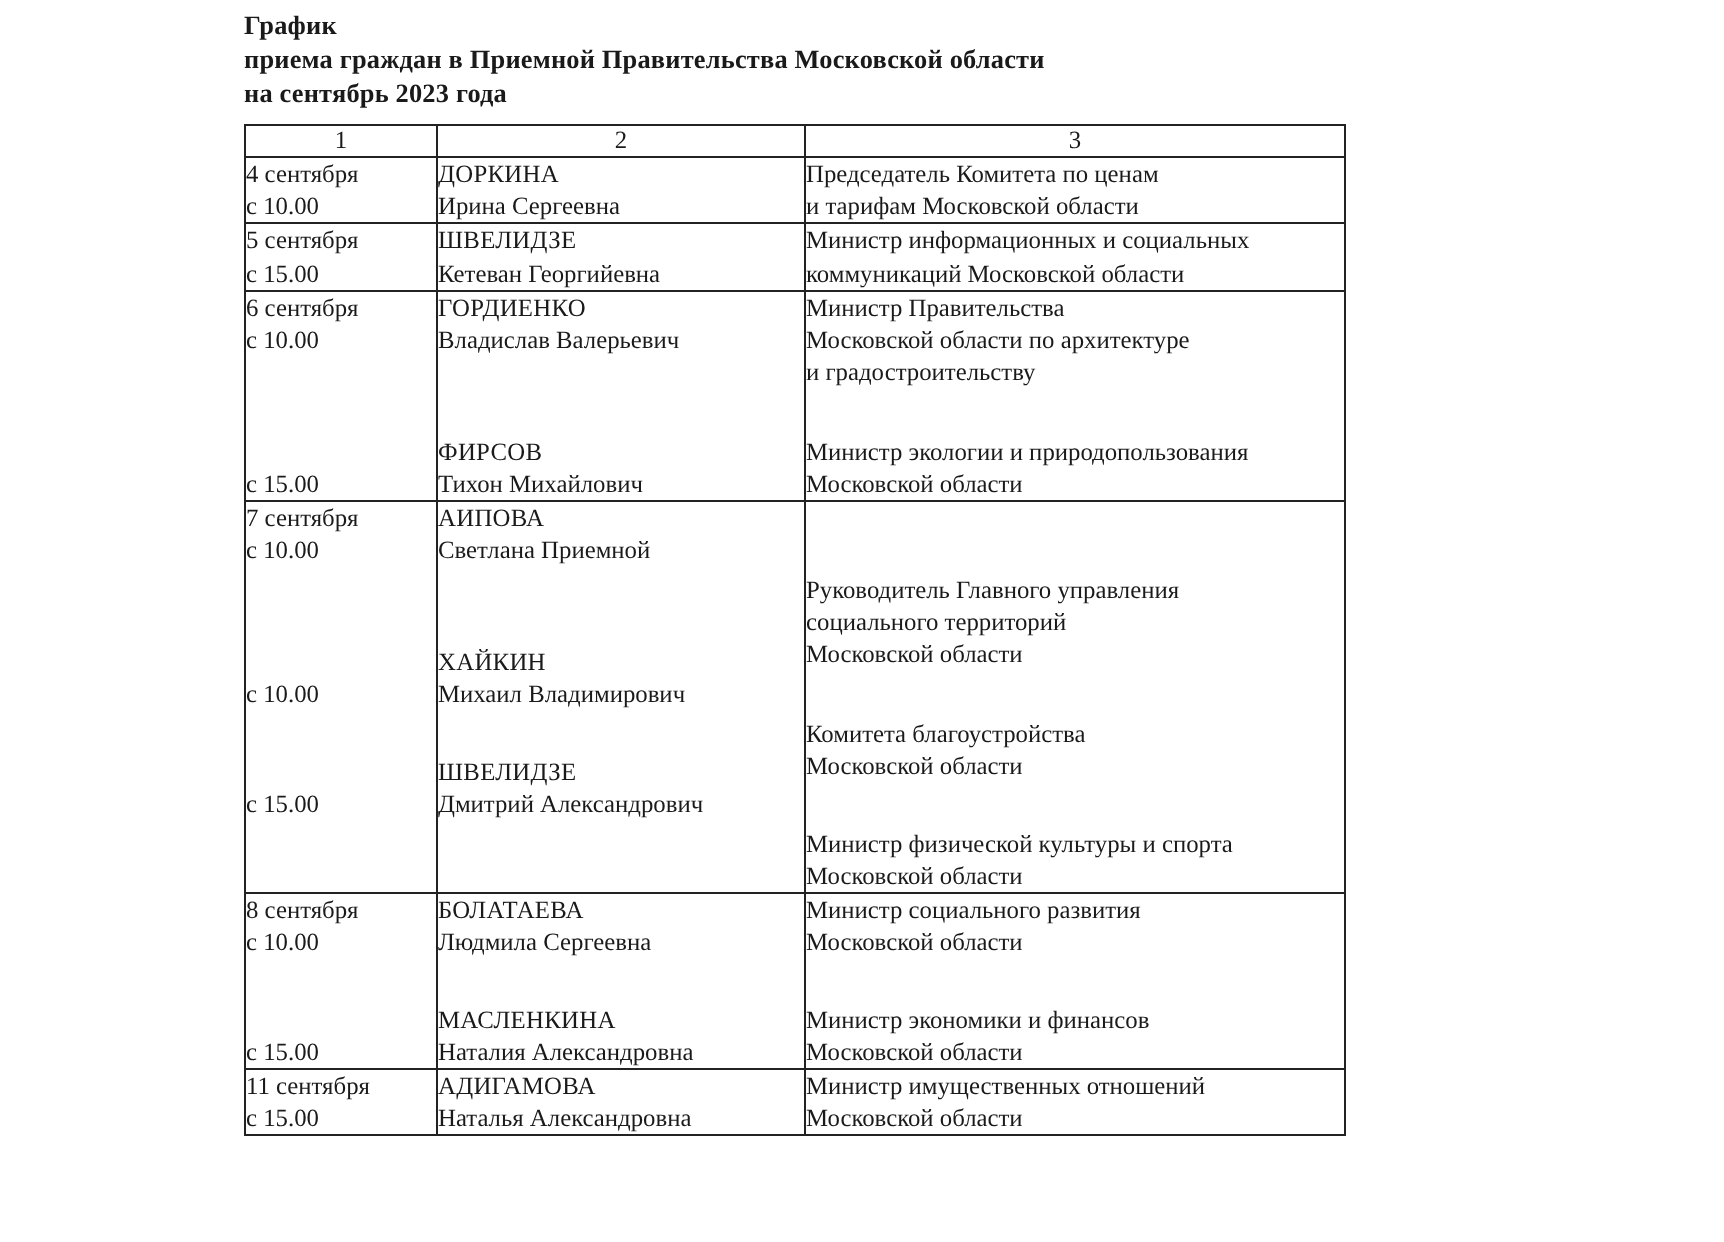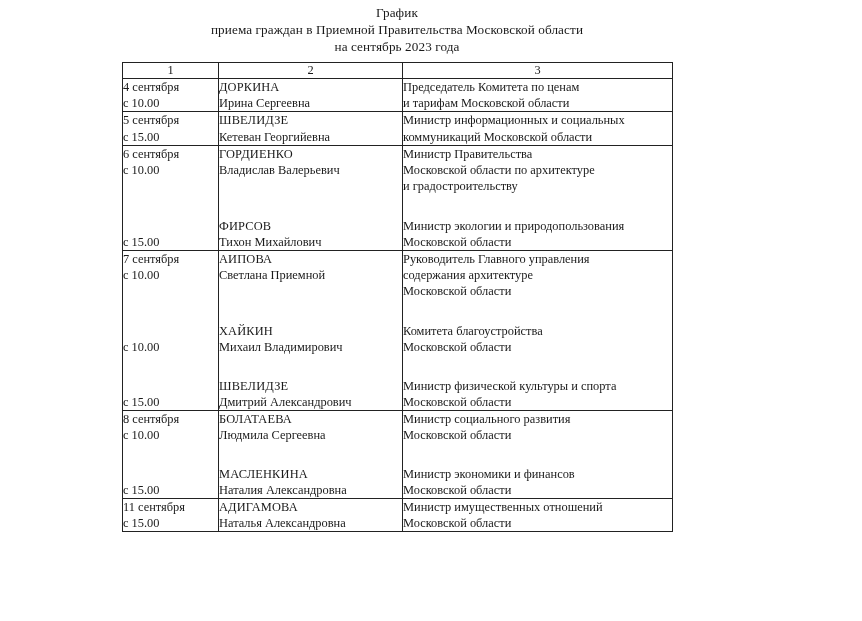--- a/index.html
+++ b/index.html
@@ -23,22 +23,22 @@
     width: 862px;
     height: 621px;
   }
 
   
   #doc-title {
     position: absolute;
     left: 122px;
     top: 4px;
     width: 550px;
-    text-align: center;
-    font-weight: normal;
+    text-align: left;
+    font-weight: bold;
     font-size: 13.2px;
     line-height: 17px;
     letter-spacing: 0.1px;
   }
   #doc-title .tline {
     display: block;
     white-space: nowrap;
   }
 
   
@@ -219,23 +219,23 @@
             <span class="entry" style="height: 32px;">
               <span class="ln surname">ХАЙКИН</span>
               <span class="ln">Михаил Владимирович</span>
             </span>
             <span class="entry" style="height: 32px;">
               <span class="ln surname">ШВЕЛИДЗЕ</span>
               <span class="ln">Дмитрий Александрович</span>
             </span>
           </td>
           <td class="cell pad-bottom-lg">
-            <span class="entry" style="height: 49px;">
+            <span class="entry" style="height: 49px; margin-top: 36px;">
               <span class="ln">Руководитель Главного управления</span>
-              <span class="ln">содержания архитектуре</span>
+              <span class="ln">социального территорий</span>
               <span class="ln">Московской области</span>
             </span>
             <span class="entry" style="height: 32px;">
               <span class="ln">Комитета благоустройства</span>
               <span class="ln">Московской области</span>
             </span>
             <span class="entry" style="height: 32px;">
               <span class="ln">Министр физической культуры и спорта</span>
               <span class="ln">Московской области</span>
             </span>

